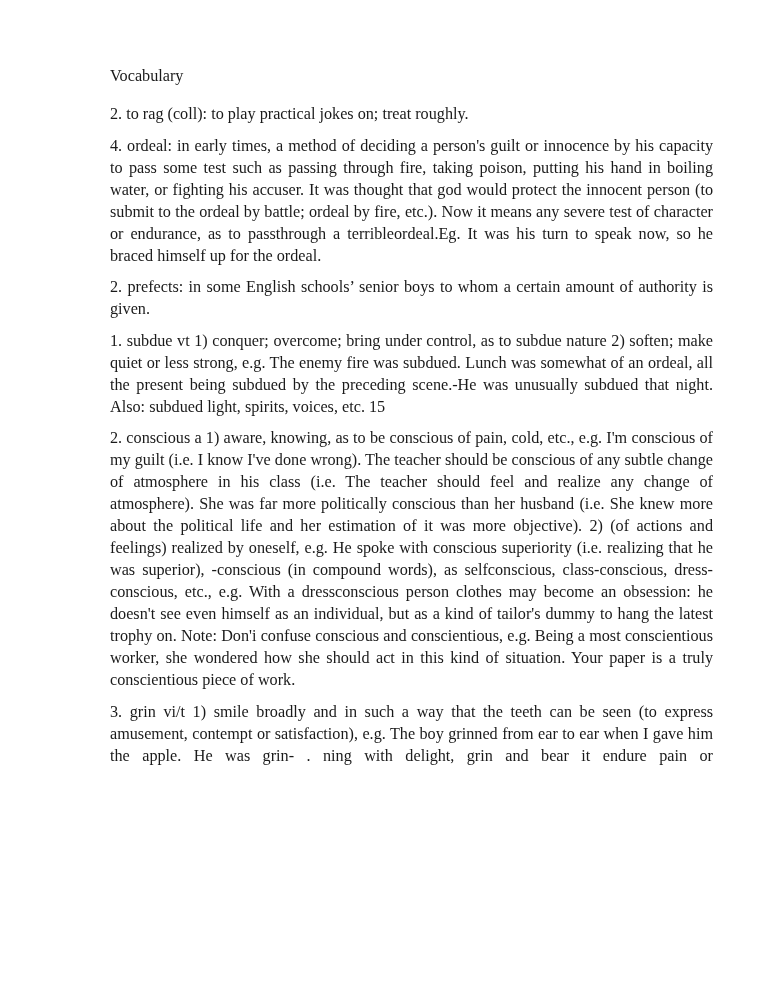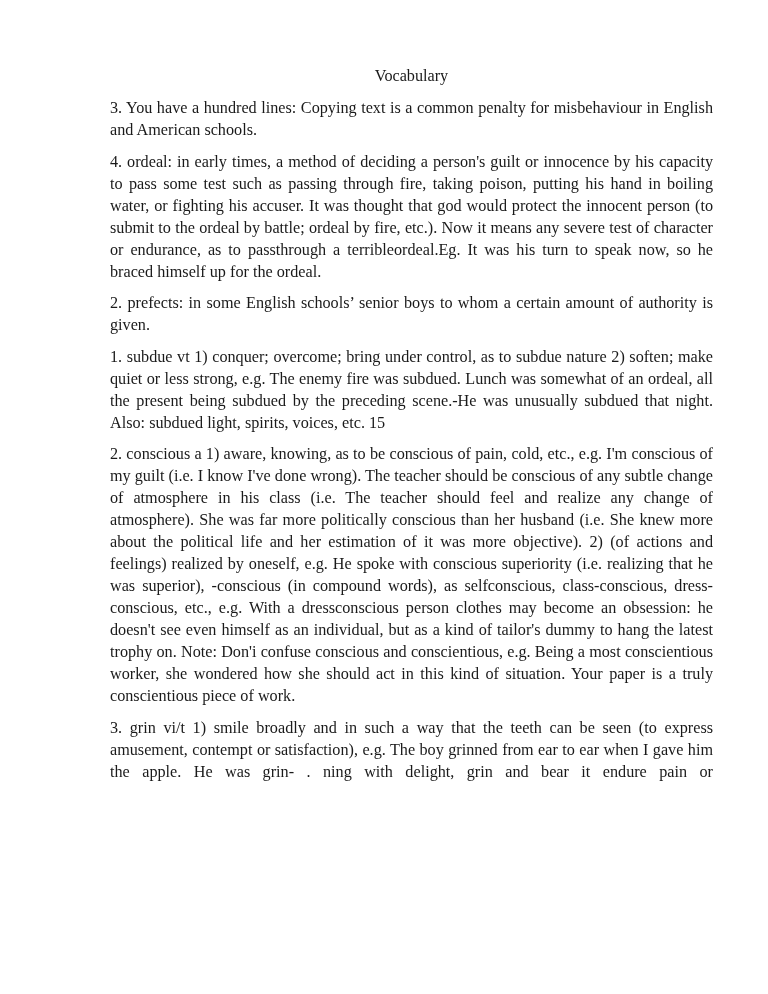--- a/index.html
+++ b/index.html
@@ -15,40 +15,39 @@
       font-family: "Liberation Serif", serif;
       color: #1a1a1a;
     }
     .page {
       position: absolute;
       left: 110px;
       top: 65px;
       width: 603px;
     }
     .title {
-      text-align: center;
       font-size: 16.2px;
       line-height: 22px;
-      margin: 0 0 10px 0;
+      margin: 0 0 16px 0;
       font-weight: normal;
     }
     .entry {
       font-size: 16.2px;
       line-height: 22px;
       margin: 0 0 9.5px 0;
       text-align: justify;
       text-align-last: left;
     }
   </style>
 </head>
 <body>
 
 <div class="page">
   <h1 class="title">Vocabulary</h1>
 
-  <p class="entry">3. You have a hundred lines: Copying text is a common penalty for misbehaviour in English and American schools.</p>
+  <p class="entry">2. to rag (coll): to play practical jokes on; treat roughly.</p>
   <p class="entry">4. ordeal: in early times, a method of deciding a person's guilt or innocence by his capacity to pass some test such as passing through fire, taking poison, putting his hand in boiling water, or fighting his accuser. It was thought that god would protect the innocent person (to submit to the ordeal by battle; ordeal by fire, etc.). Now it means any severe test of character or endurance, as to passthrough a terribleordeal.Eg. It was his turn to speak now, so he braced himself up for the ordeal.</p>
   <p class="entry">2. prefects: in some English schools’ senior boys to whom a certain amount of authority is given.</p>
 
   <p class="entry">1. subdue vt 1) conquer; overcome; bring under control, as to subdue nature 2) soften; make quiet or less strong, e.g. The enemy fire was subdued. Lunch was somewhat of an ordeal, all the present being subdued by the preceding scene.-He was unusually subdued that night. Also: subdued light, spirits, voices, etc. 15</p>
   <p class="entry">2. conscious a 1) aware, knowing, as to be conscious of pain, cold, etc., e.g. I'm conscious of my guilt (i.e. I know I've done wrong). The teacher should be conscious of any subtle change of atmosphere in his class (i.e. The teacher should feel and realize any change of atmosphere). She was far more politically conscious than her husband (i.e. She knew more about the political life and her estimation of it was more objective). 2) (of actions and feelings) realized by oneself, e.g. He spoke with conscious superiority (i.e. realizing that he was superior), -conscious (in compound words), as selfconscious, class-conscious, dress-conscious, etc., e.g. With a dressconscious person clothes may become an obsession: he doesn't see even himself as an individual, but as a kind of tailor's dummy to hang the latest trophy on. Note: Don'i confuse conscious and conscientious, e.g. Being a most conscientious worker, she wondered how she should act in this kind of situation. Your paper is a truly conscientious piece of work.</p>
   <p class="entry" style="text-align-last: justify;">3. grin vi/t 1) smile broadly and in such a way that the teeth can be seen (to express amusement, contempt or satisfaction), e.g. The boy grinned from ear to ear when I gave him the apple. He was grin- . ning with delight, grin and bear it endure pain or</p>
 </div>
 
 </body></html>

